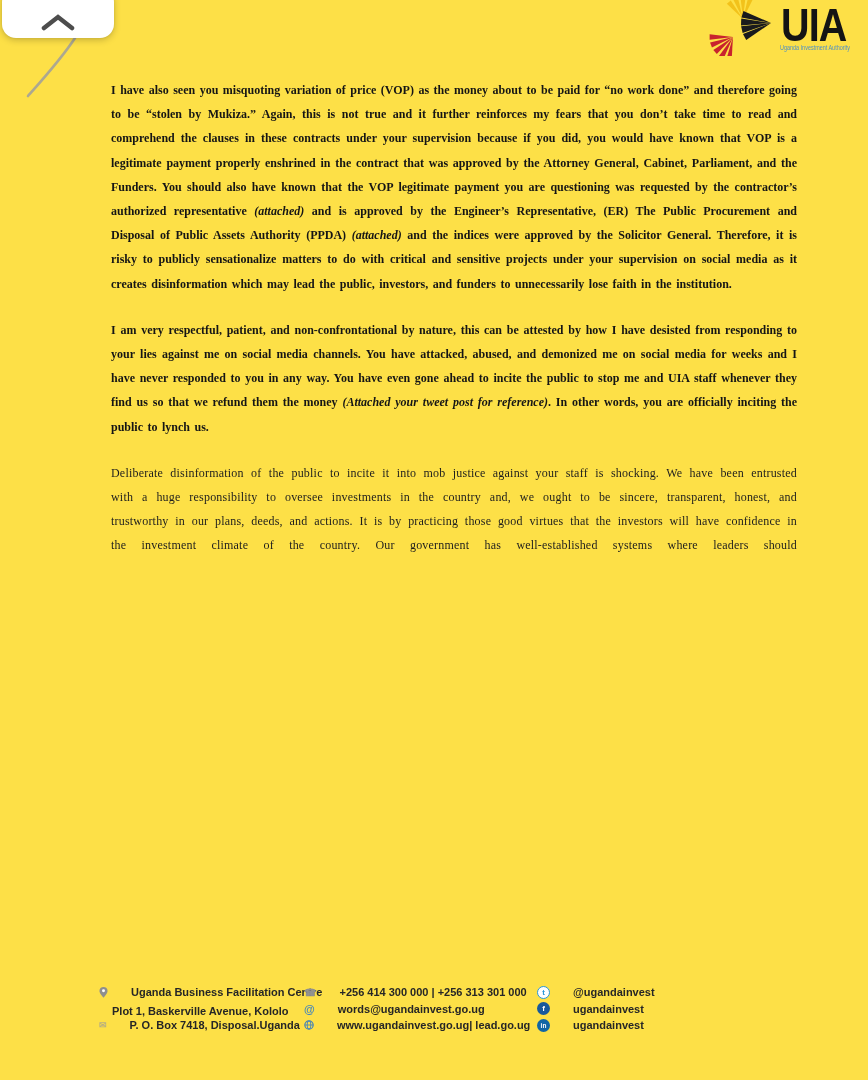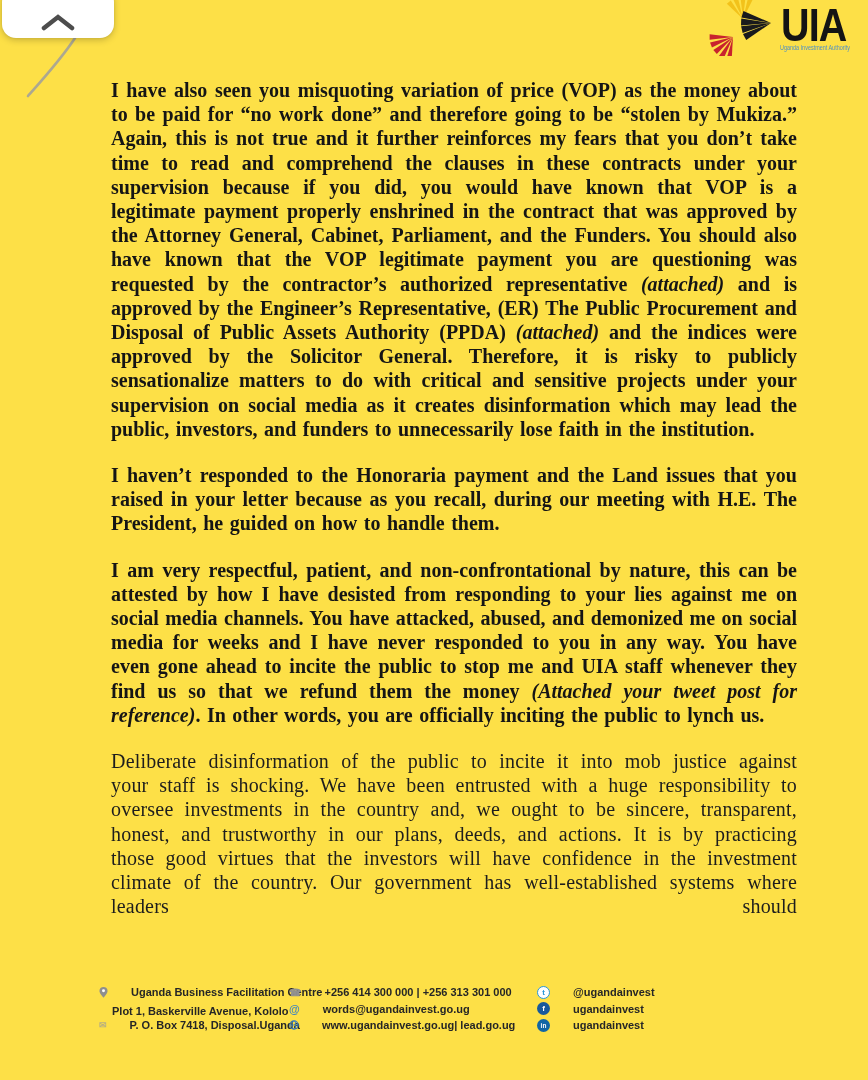--- a/index.html
+++ b/index.html
@@ -14,32 +14,32 @@
   
   .crease{position:absolute;left:0;top:30px;pointer-events:none;}
 
   
   .logo{position:absolute;top:0;right:13px;width:172px;height:56px;overflow:hidden;}
   .logo svg{display:block;margin-top:-7px;}
 
   
   .letter{position:absolute;left:111px;top:78px;width:701px;height:908px;overflow:hidden;
           font-family:"Liberation Serif","DejaVu Serif",serif;color:#151515;filter:blur(.2px);}
-  .para{margin:0 15px 22px 0;text-align:justify;font-size:20px;line-height:24.2px;word-spacing:1.5px;}
+  .para{margin:0 15px 22px 0;text-align:justify;font-size:12px;line-height:24.2px;word-spacing:1.5px;}
   .para.bold{font-weight:bold;}
   .para.normal{font-weight:normal;color:#1d1d1d;word-spacing:3px;letter-spacing:.2px;}
   .para.jlast{text-align-last:justify;}
   .para em{font-style:italic;}
 
   
   .footer{position:absolute;left:0;top:984px;width:868px;font-size:11px;font-weight:bold;color:#262626;
           filter:blur(.25px);}
   .fcol{position:absolute;top:0;}
   .fcol1{left:99px;width:215px;}
-  .fcol2{left:289px;width:245px;text-align:right;}
+  .fcol2{left:304px;width:245px;text-align:right;}
   .fcol3{left:537px;width:180px;}
   .frow{display:flex;align-items:center;gap:23px;height:16.5px;white-space:nowrap;}
   .frow.indent{padding-left:13px;align-items:flex-end;}
   .ficon{display:inline-flex;align-items:center;justify-content:center;flex:0 0 auto;}
   .phone-glyph::before{content:"☎";color:#909090;font-size:10px;}
   .at-glyph::before{content:"@";color:#4486bd;font-weight:bold;font-size:11px;}
   .mail-glyph::before{content:"✉";color:#9a9a9a;font-size:9px;opacity:.7;}
   .soc{width:13px;height:13px;border-radius:50%;display:inline-flex;align-items:center;justify-content:center;
        color:#fff;font:bold 8px "Liberation Sans",sans-serif;flex:0 0 auto;box-sizing:border-box;}
   .soc.tw{background:#fff;border:1.5px solid #2796d8;color:#2796d8;}
@@ -84,21 +84,20 @@
       </g>
       <g transform="translate(98,48) scale(0.84,1)">
         <text x="0" y="0" font-family="Liberation Sans, sans-serif" font-size="47" font-weight="bold" fill="#141414" letter-spacing="-1">UIA</text>
       </g>
       <text x="97" y="57" font-family="Liberation Sans, sans-serif" font-size="6.3" fill="#4f90c6" textLength="70" lengthAdjust="spacingAndGlyphs">Uganda Investment Authority</text>
     </svg>
   </div>
 
   <div class="letter">
       <p class="para bold"><span>I have also seen you misquoting variation of price (VOP) as the money about to be paid for “no work done” and therefore going to be “stolen by Mukiza.” Again, this is not true and it further reinforces my fears that you don’t take time to read and comprehend the clauses in these contracts under your supervision because if you did, you would have known that VOP is a legitimate payment properly enshrined in the contract that was approved by the Attorney General, Cabinet, Parliament, and the Funders. You should also have known that the VOP legitimate payment you are questioning was requested by the contractor’s authorized representative </span><em>(attached)</em><span> and is approved by the Engineer’s Representative, (ER) The Public Procurement and Disposal of Public Assets Authority (PPDA) </span><em>(attached)</em><span> and the indices were approved by the Solicitor General. Therefore, it is risky to publicly sensationalize matters to do with critical and sensitive projects under your supervision on social media as it creates disinformation which may lead the public, investors, and funders to unnecessarily lose faith in the institution.</span></p>
-      <p class="para bold"><span>I haven’t responded to the Honoraria payment and the Land issues that you raised in your letter because as you recall, during our meeting with H.E. The President, he guided on how to handle them.</span></p>
       <p class="para bold"><span>I am very respectful, patient, and non-confrontational by nature, this can be attested by how I have desisted from responding to your lies against me on social media channels. You have attacked, abused, and demonized me on social media for weeks and I have never responded to you in any way. You have even gone ahead to incite the public to stop me and UIA staff whenever they find us so that we refund them the money </span><em>(Attached your tweet post for reference)</em><span>. In other words, you are officially inciting the public to lynch us.</span></p>
       <p class="para normal jlast"><span>Deliberate disinformation of the public to incite it into mob justice against your staff is shocking. We have been entrusted with a huge responsibility to oversee investments in the country and, we ought to be sincere, transparent, honest, and trustworthy in our plans, deeds, and actions. It is by practicing those good virtues that the investors will have confidence in the investment climate of the country. Our government has well-established systems where leaders should</span></p>
     </div>
 
   <div class="footer">
     <div class="fcol fcol1">
       <div class="frow">
         <span class="ficon">
           <svg width="9" height="11" viewBox="0 0 12 15">
               <path d="M6 0C2.7 0 .5 2.3.5 5.3c0 3.6 5.5 9.2 5.5 9.2s5.5-5.6 5.5-9.2C11.5 2.3 9.3 0 6 0z" fill="#8e8e8e"></path>

